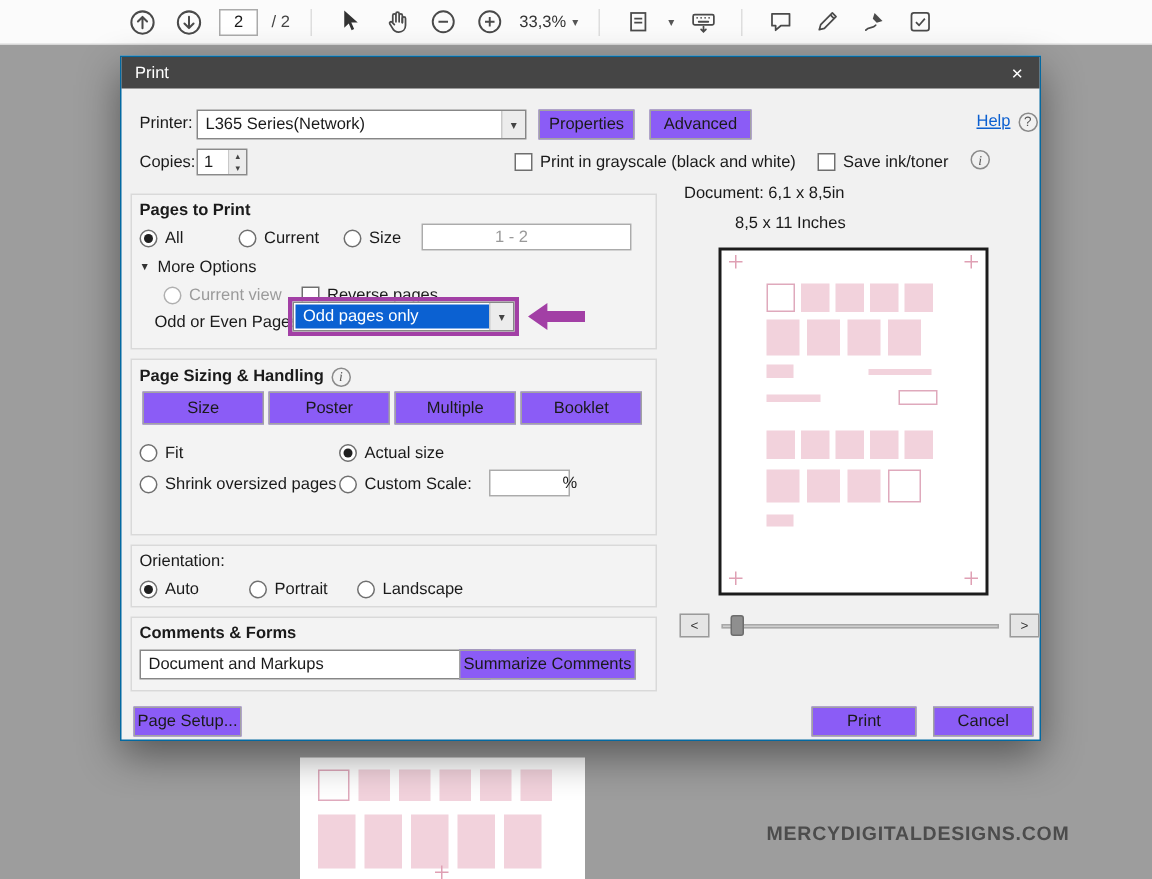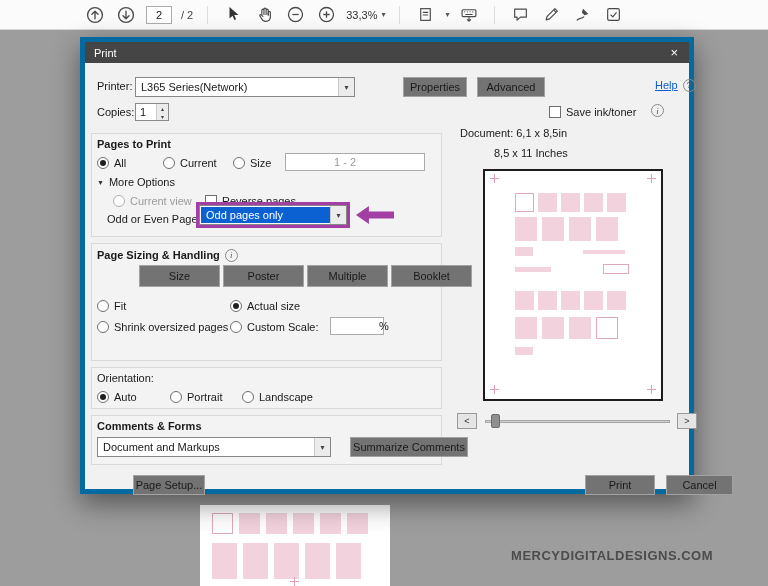--- a/index.html
+++ b/index.html
@@ -13,33 +13,33 @@
   .tbtn { background:none; border:none; width:22px; height:22px; display:flex; align-items:center; justify-content:center; cursor:pointer; padding:0; }
   .tbtn svg { display:block; }
   .tsep { width:1px; height:18px; background:#dedede; margin:0 5px; }
   .page-box { width:26px; height:18px; background:#fff; border:1px solid #ababab; display:flex; align-items:center; justify-content:center; font-size:11px; }
   .tlabel { color:#444; font-size:11px; }
   .zoom-combo { display:flex; align-items:center; gap:4px; color:#333; font-size:11px; cursor:pointer; }
   .carr { font-size:8px; color:#555; }
 
   
   .dialog { position:absolute; left:80px; top:37px; width:614px; height:457px; background:#f1f1f1;
-            border:5px solid #0369a1; box-shadow:0 10px 26px rgba(0,0,0,.45); z-index:5; }
+            border:1px solid #0369a1; box-shadow:0 10px 26px rgba(0,0,0,.45); z-index:5; }
   .titlebar { height:21px; background:#454545; color:#fff; display:flex; align-items:center; padding:0 9px; font-size:11px; }
   .title-text { flex:1; }
   .close-btn { background:none; border:none; color:#fff; font-size:13px; cursor:pointer; padding:0 2px; line-height:1; }
   .dlg-body { position:relative; width:100%; height:435px; }
 
   .lbl { white-space:nowrap; }
   .bold { font-weight:bold; }
   .dis { color:#9b9b9b; }
   .pair { display:flex; align-items:center; gap:5px; height:14px; }
 
-  .btn { background:#737373; border:1px solid #a2a2a2; font-size:11px; color:#1a1a1a;
-         display:flex; align-items:center; justify-content:center; cursor:pointer; font-family:inherit;margin-left:40px; }
+  .btn { background:#8b5cf6; border:1px solid #a2a2a2; font-size:11px; color:#1a1a1a;
+         display:flex; align-items:center; justify-content:center; cursor:pointer; font-family:inherit; }
 
   .combo { display:flex; align-items:stretch; background:#fff; border:1px solid #878787; height:20px; font-size:11px; cursor:pointer; }
   .combo-text { flex:1; display:flex; align-items:center; padding:0 5px; white-space:nowrap; overflow:hidden; }
   .combo-btn { width:16px; display:flex; align-items:center; justify-content:center; font-size:8px;
                color:#444; background:#ececec; border-left:1px solid #c9c9c9; }
   .combo.focused .combo-text { margin:1px 0 1px 1px; background:var(--selection-blue,#0b61d2); color:#fff; }
 
   .hl-box { border:3px solid var(--highlight-purple,#a23fa5); background:transparent; }
   .hl-arrow { width:38px; height:18px; background:var(--highlight-purple,#a23fa5);
               clip-path:polygon(0 50%, 34% 0, 34% 30%, 100% 30%, 100% 70%, 34% 70%, 34% 100%); }
@@ -228,20 +228,24 @@
       <span class="qmark">?</span>
     </div>
 
     <span class="lbl abs" style="left:12px;top:43px">Copies:</span>
     <div class="spin abs" style="left:50px;top:40px">
       <span class="spin-val">1</span>
       <span class="spin-btns">
           <i>▴</i>
           <i>▾</i>
         </span>
+    </div>
+    <div class="pair abs" style="left:262px;top:42px">
+      <span class="cb"></span>
+      <span class="lbl">Print in grayscale (black and white)</span>
     </div>
     <div class="pair abs" style="left:464px;top:42px">
       <span class="cb"></span>
       <span class="lbl">Save ink/toner</span>
     </div>
     <span class="info abs" style="left:566px;top:41px">i</span>
 
     <div class="group abs" style="left:6px;top:70px;width:351px;height:104px"></div>
     <span class="lbl bold abs" style="left:12px;top:75px">Pages to Print</span>
     <div class="pair abs" style="left:12px;top:93px">

